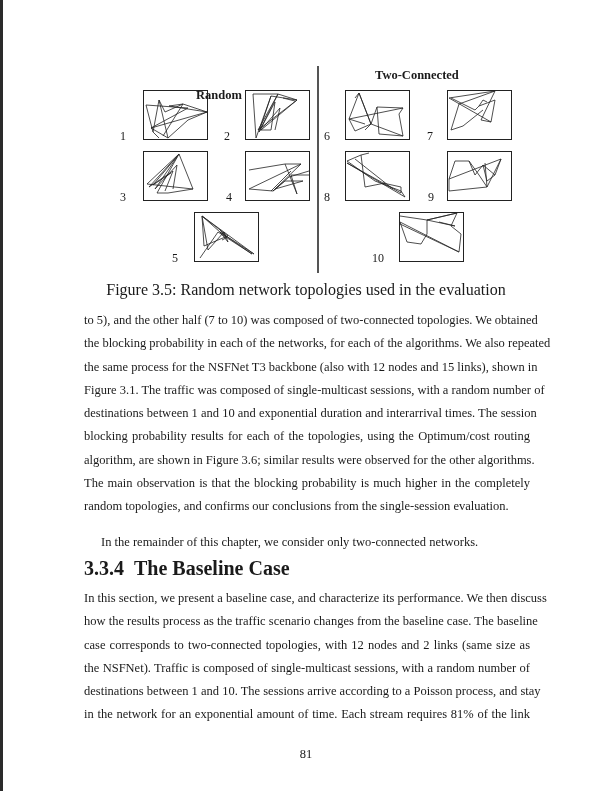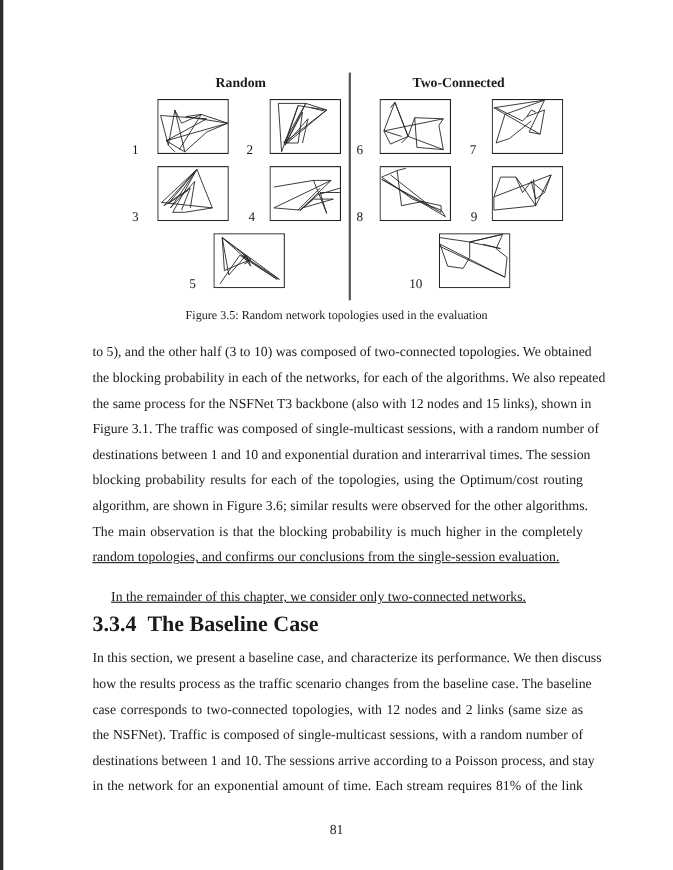--- a/index.html
+++ b/index.html
@@ -4,34 +4,34 @@
 <style>
   html, body { margin:0; padding:0; background:#ffffff; }
   body { width:612px; height:791px; position:relative; overflow:hidden;
          font-family:"Liberation Serif","DejaVu Serif",serif; color:#1a1a1a; }
   .left-edge { position:absolute; left:0; top:0; width:3px; height:791px; background:#2a2a2a; }
   .fig-heading { position:absolute; font-weight:bold; font-size:12.5px; top:68px; }
   .divider { position:absolute; left:317px; top:66px; width:1.5px; height:207px; background:#555; }
   .topo { position:absolute; width:65px; height:50px; }
   .topo svg { width:65px; height:50px; display:block; }
   .topo-label { position:absolute; font-size:12px; }
-  .caption { position:absolute; left:0; width:612px; top:281px; text-align:center; font-size:11px; }
+  .caption { position:absolute; left:0; width:612px; top:281px; text-align:center; font-size:16px; }
   .para { position:absolute; left:84px; width:446px; font-size:12.5px; line-height:23.3px; text-align:justify; }
   .para .ln { display:block; text-align:justify; text-align-last:justify; white-space:nowrap; }
-  .para .ln.last { text-align-last:left;text-decoration:underline; }
+  .para .ln.last { text-align-last:left; }
   .section-head { position:absolute; left:84px; top:557px; font-weight:bold; font-size:20px; }
   .section-head .num { display:inline-block; width:50px; }
   .page-num { position:absolute; left:0; width:612px; top:747px; text-align:center; font-size:12.5px; }
 </style>
 </head>
 <body>
 
 <div class="left-edge"></div>
 
-<div class="fig-heading" style="left:196px;">Random</div>
+<div class="fig-heading" style="left:196px;margin-top:20px;">Random</div>
 <div class="fig-heading" style="left:375px;">Two-Connected</div>
 <div class="divider"></div>
 
 <div class="topo" style="left:143px;top:90px;">
 <svg viewBox="0 0 65 50">
       <rect x="0.5" y="0.5" width="64" height="49" fill="none" stroke="#222" stroke-width="1"></rect>
 <g fill="none" stroke="#222" stroke-width="0.8">
 <polyline points="3,15 10,42 16,10 25,48 8,38 64,22 26,16 40,14 64,22 45,30 25,48"></polyline>
 <polyline points="3,15 45,18 8,38"></polyline>
 <polyline points="16,10 22,22 40,14 20,46"></polyline>
@@ -157,21 +157,21 @@
 <polyline points="28,8 58,1"></polyline>
 <line x1="40" y1="10" x2="56" y2="14"></line>
 </g>
     </svg>
   </div>
 <div class="topo-label" style="left:372px;top:251px;">10</div>
 
 <div class="caption">Figure 3.5: Random network topologies used in the evaluation</div>
 
 <div class="para" style="top:309px;">
-  <span class="ln">to 5), and the other half (3 to 10) was composed of two-connected topologies. We obtained</span>
+  <span class="ln">to 5), and the other half (7 to 10) was composed of two-connected topologies. We obtained</span>
   <span class="ln">the blocking probability in each of the networks, for each of the algorithms. We also repeated</span>
   <span class="ln">the same process for the NSFNet T3 backbone (also with 12 nodes and 15 links), shown in</span>
   <span class="ln">Figure 3.1. The traffic was composed of single-multicast sessions, with a random number of</span>
   <span class="ln">destinations between 1 and 10 and exponential duration and interarrival times. The session</span>
   <span class="ln">blocking probability results for each of the topologies, using the Optimum/cost routing</span>
   <span class="ln">algorithm, are shown in Figure 3.6; similar results were observed for the other algorithms.</span>
   <span class="ln">The main observation is that the blocking probability is much higher in the completely</span>
   <span class="ln last">random topologies, and confirms our conclusions from the single-session evaluation.</span>
 </div>
 

